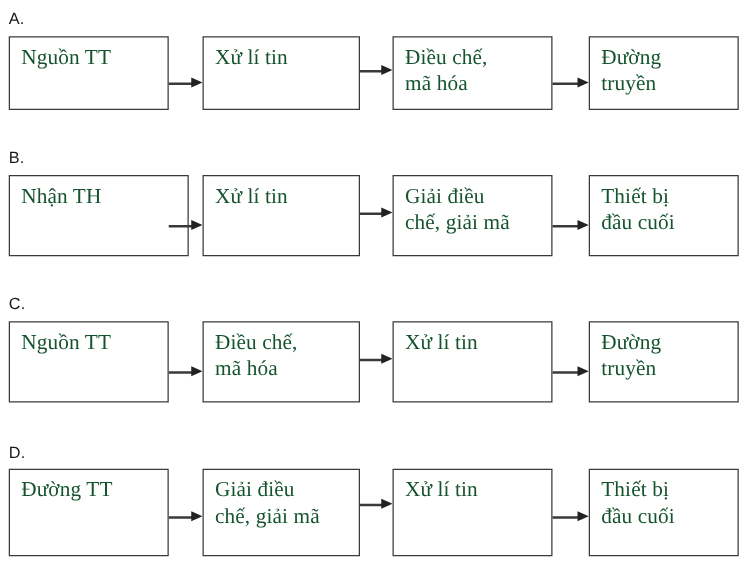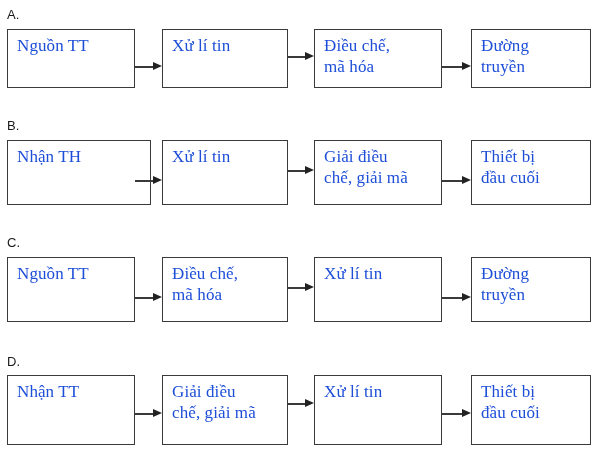--- a/index.html
+++ b/index.html
@@ -50,21 +50,21 @@
   }
   .node-text {
     position: absolute;
     left: 9px;
     right: 15px;
     top: 5px;
     font-size: 17px;
     line-height: 21px;
     letter-spacing: 0.1px;
     white-space: pre-line;
-    color: #1d4ed8;
+    color: #14532d;
   }
   .connector {
     position: absolute;
     height: 9px;
   }
   .connector .shaft {
     position: absolute;
     left: 0;
     top: 4px;
     height: 1.6px;
@@ -178,21 +178,21 @@
         <div class="node-text">Đường
 truyền</div>
       </div>
     </div>
   </div>
 
   <div class="option-row" id="row-3" style="top: 0px;">
     <div class="option-label" style="top: 355px;">D.</div>
     <div class="flow">
       <div class="node" style="left: 7px; top: 375px; width: 128px; height: 70px;">
-        <div class="node-text">Nhận TT</div>
+        <div class="node-text">Đường TT</div>
       </div>
       <div class="connector" style="left: 135px; width: 27px; top: 409px;">
         <div class="shaft" style="width: 19px;"></div>
           <div class="head" style="left: 18px;"></div>
       </div>
       <div class="node" style="left: 162px; top: 375px; width: 126px; height: 70px;">
         <div class="node-text">Giải điều
 chế, giải mã</div>
       </div>
       <div class="connector" style="left: 288px; width: 26px; top: 399px;">

